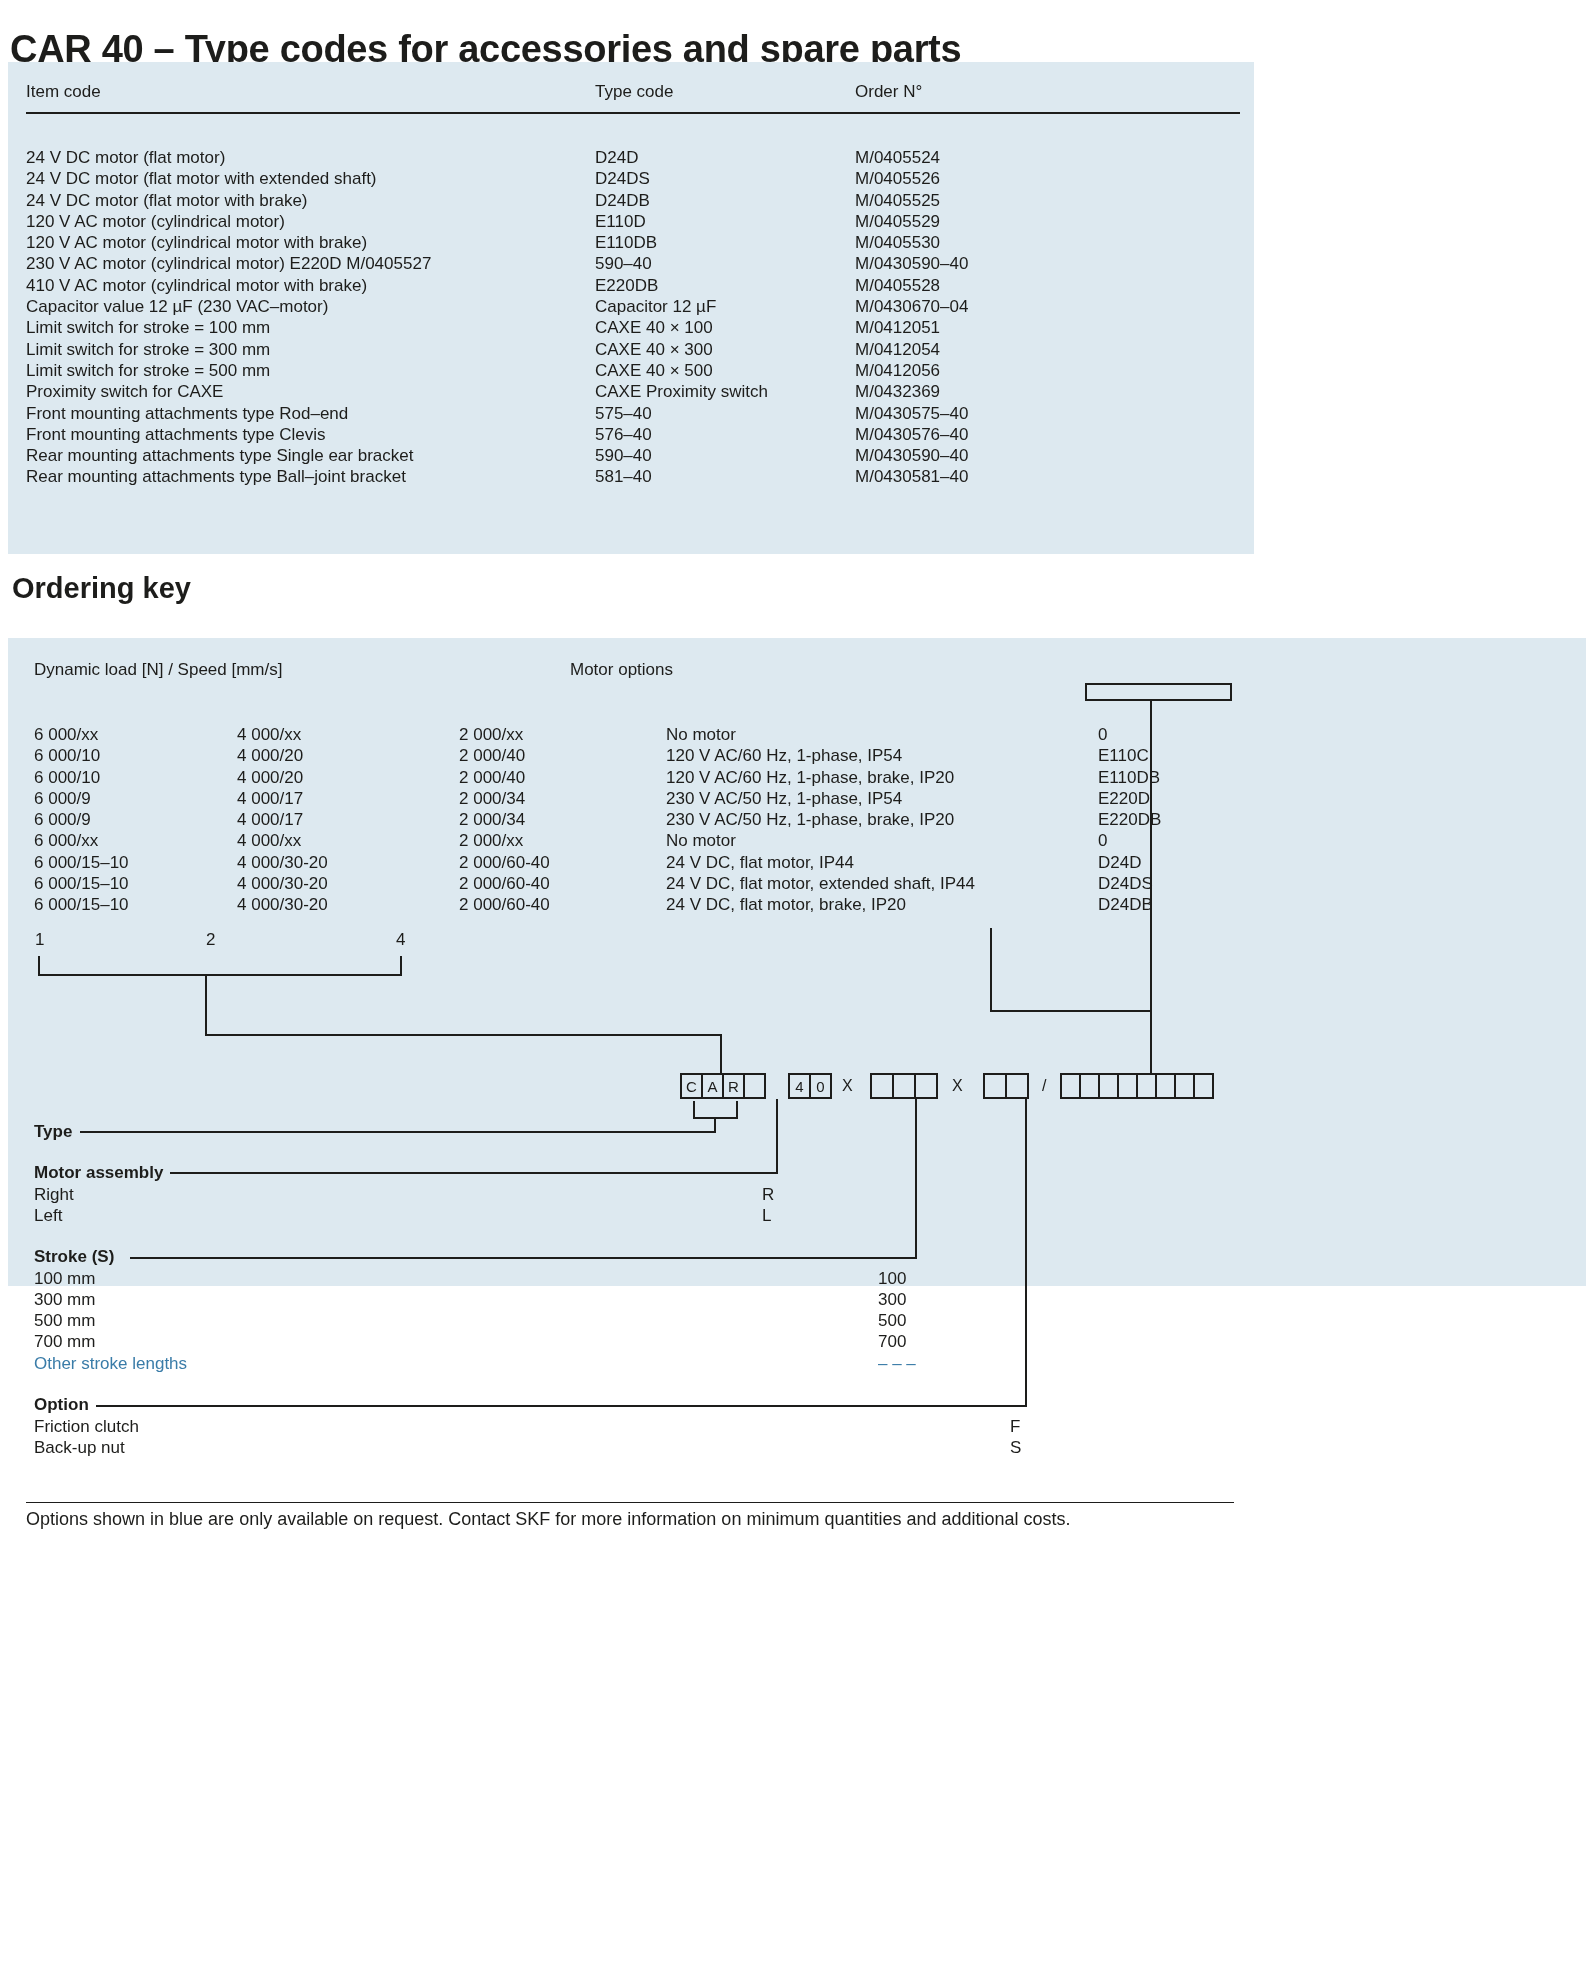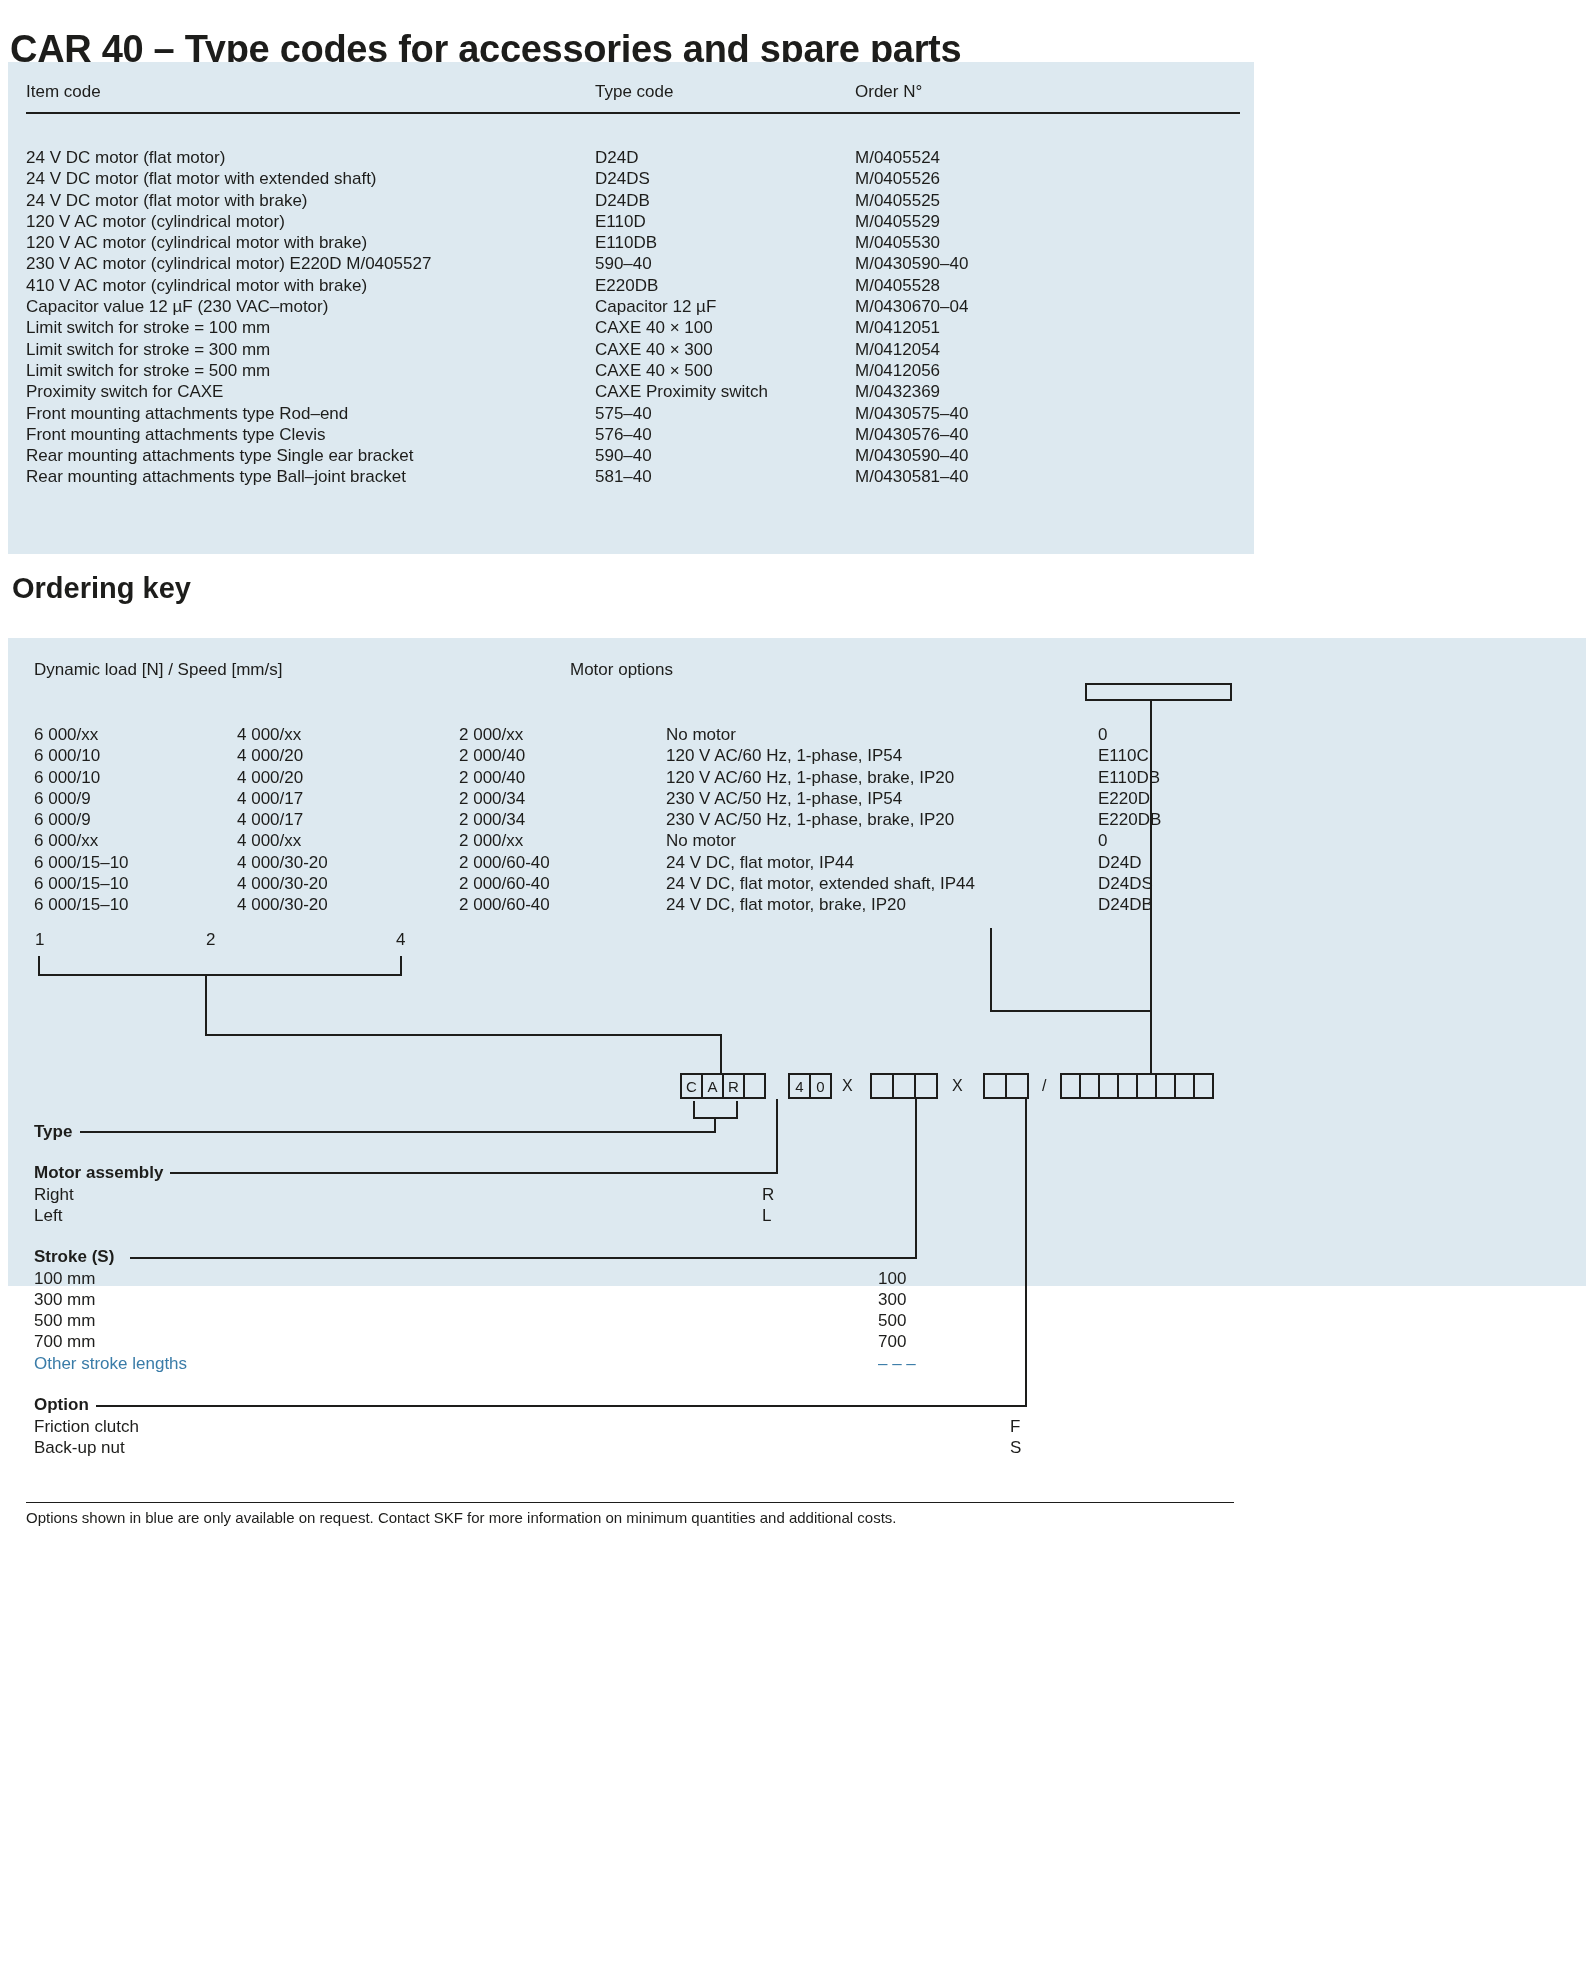--- a/index.html
+++ b/index.html
@@ -33,21 +33,21 @@
     width:23px; height:26px; border:2px solid #1d1d1b; margin-left:-2px;
     display:flex; align-items:center; justify-content:center;
     font-size:15px;
   }
   .cell:first-child { margin-left:0; }
   .w24 { width:24px; }
   .w21 { width:21px; }
   .sep { position:absolute; top:435px; height:26px; line-height:26px; font-size:16px; }
   #outline-box { position:absolute; left:1077px; top:45px; width:147px; height:18px; border:2px solid #1d1d1b; }
   #p2-footrule { position:absolute; left:18px; top:864px; width:1208px; height:1px; background:#1d1d1b; }
-  #footnote { position:absolute; left:18px; top:871px; font-size:15px; }
+  #footnote { position:absolute; left:18px; top:871px; font-size:18px; }
 </style>
 </head>
 <body>
 
 <div id="page-title">CAR 40 – Type codes for accessories and spare parts</div>
 
 <section class="panel" id="panel1">
   <div id="p1-header" class="grid3">
     <span>Item code</span>
     <span>Type code</span>

